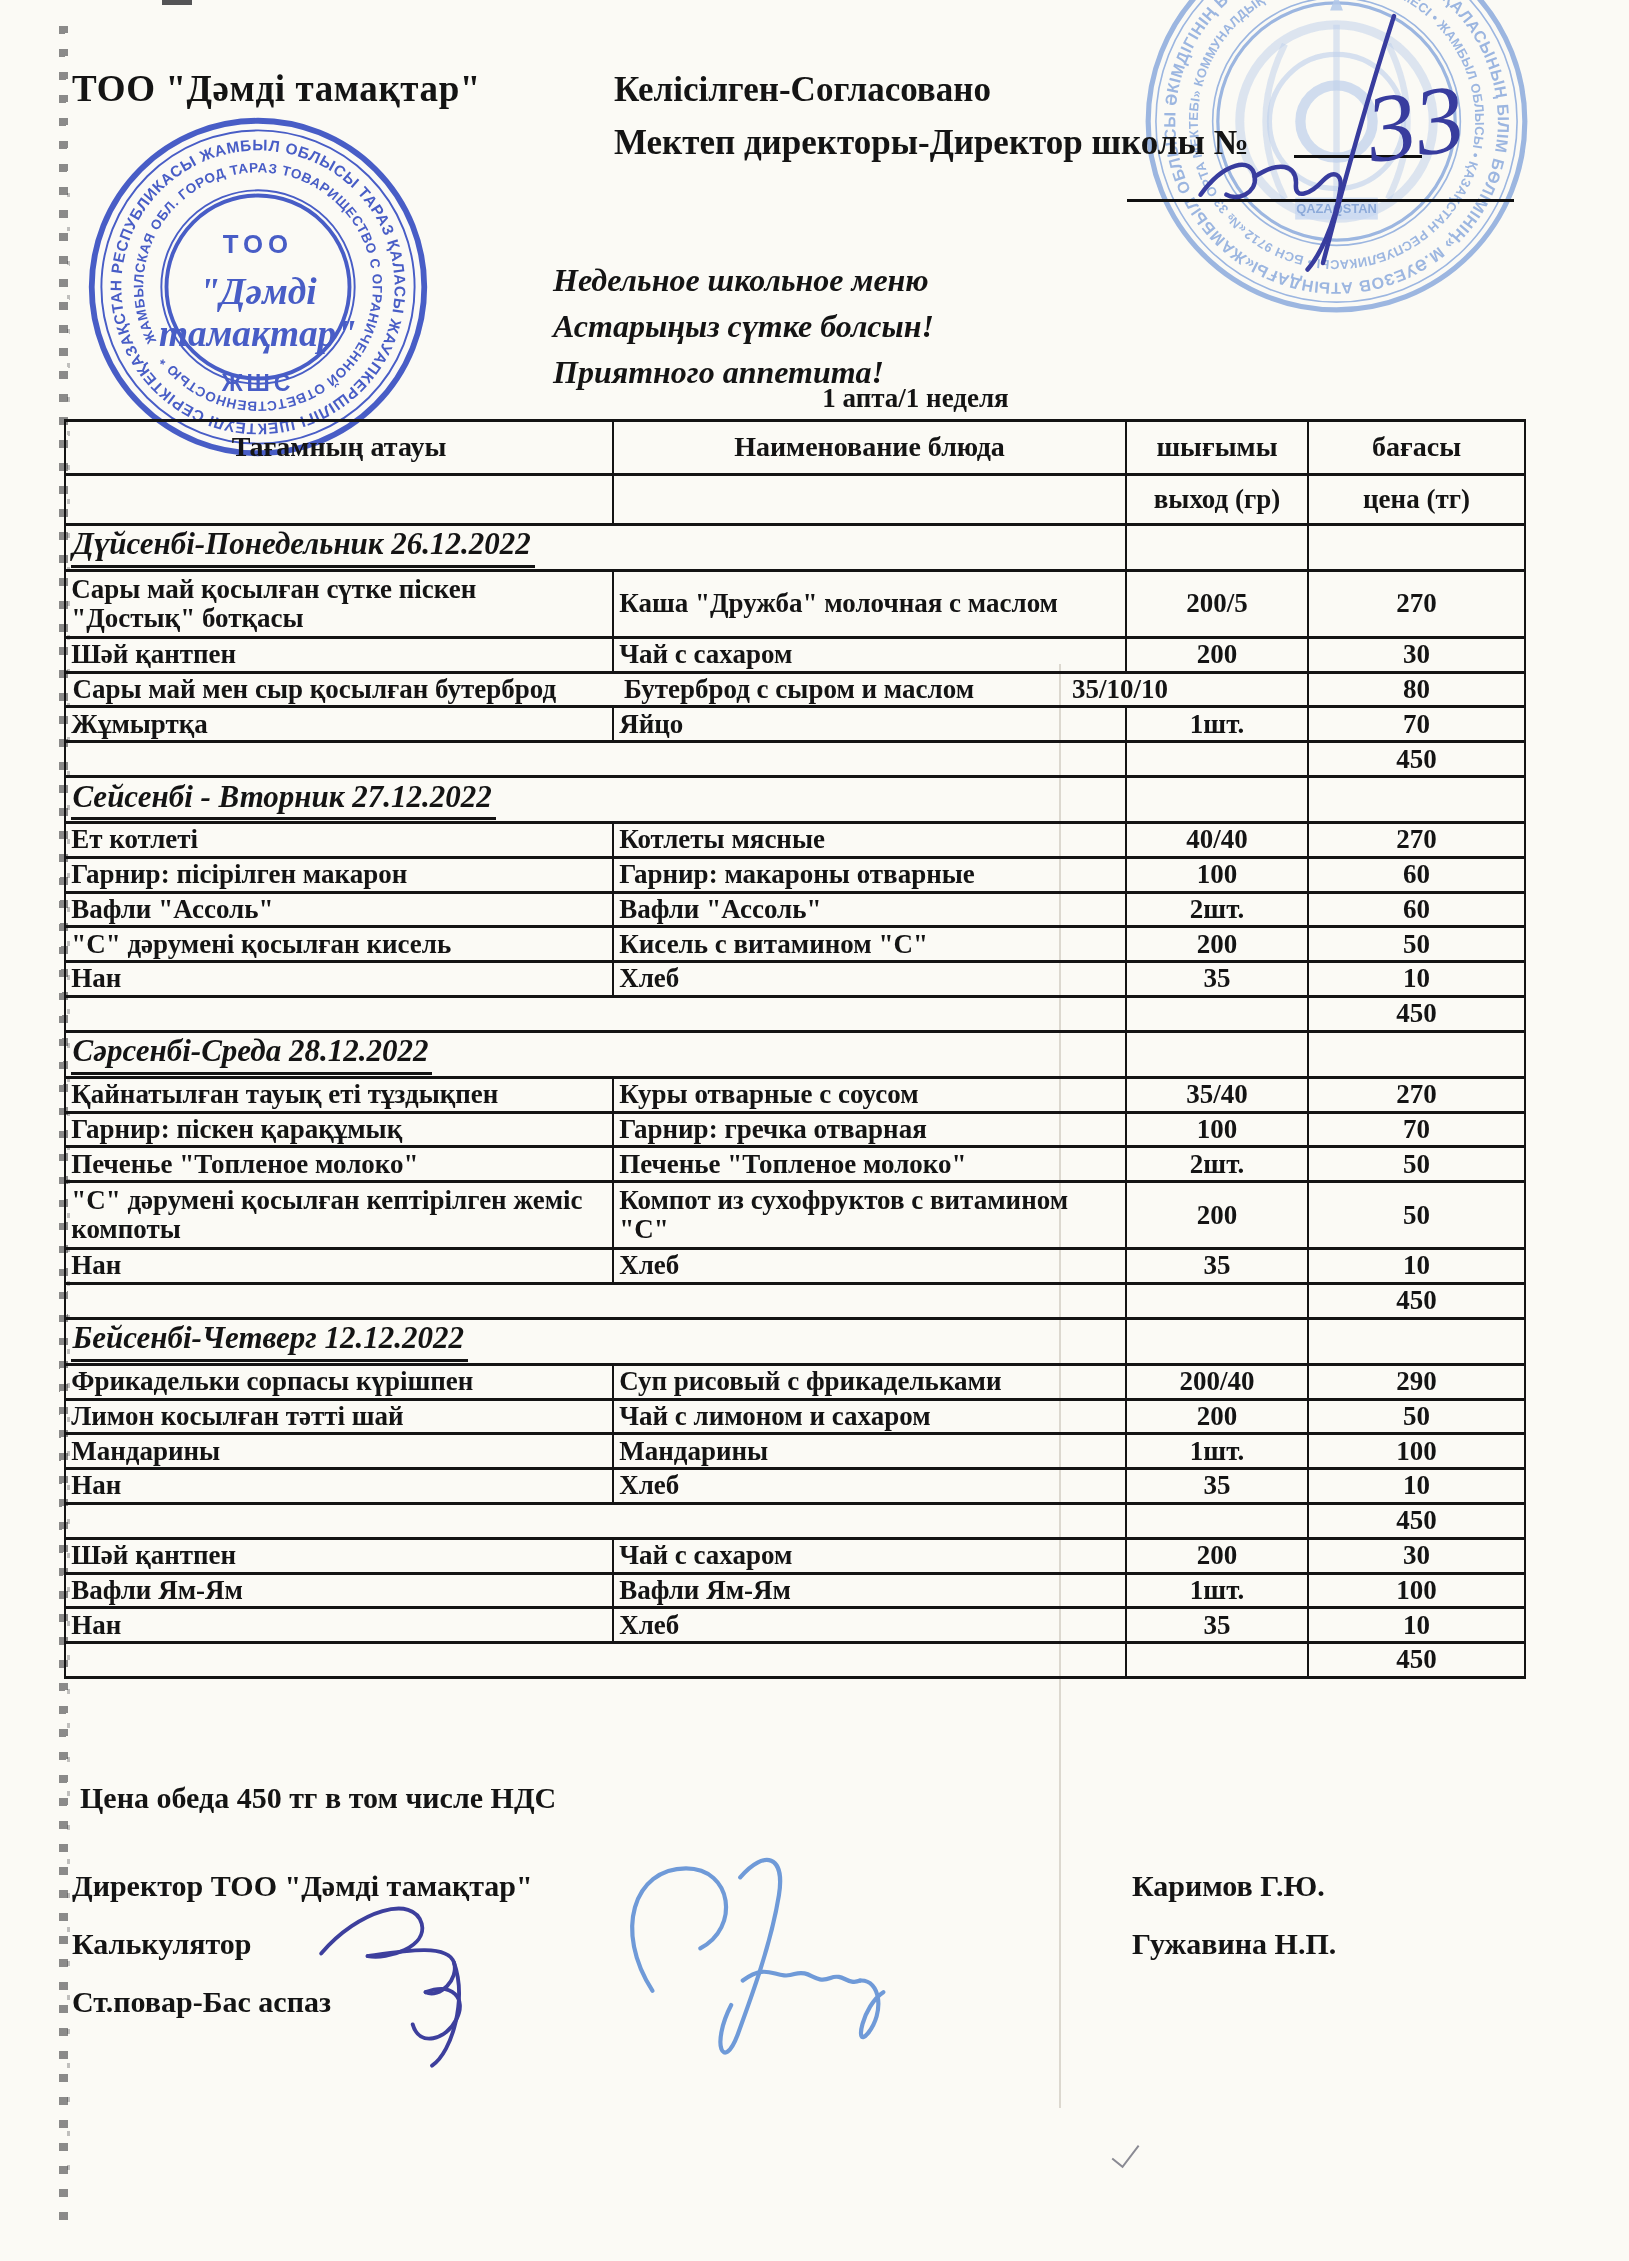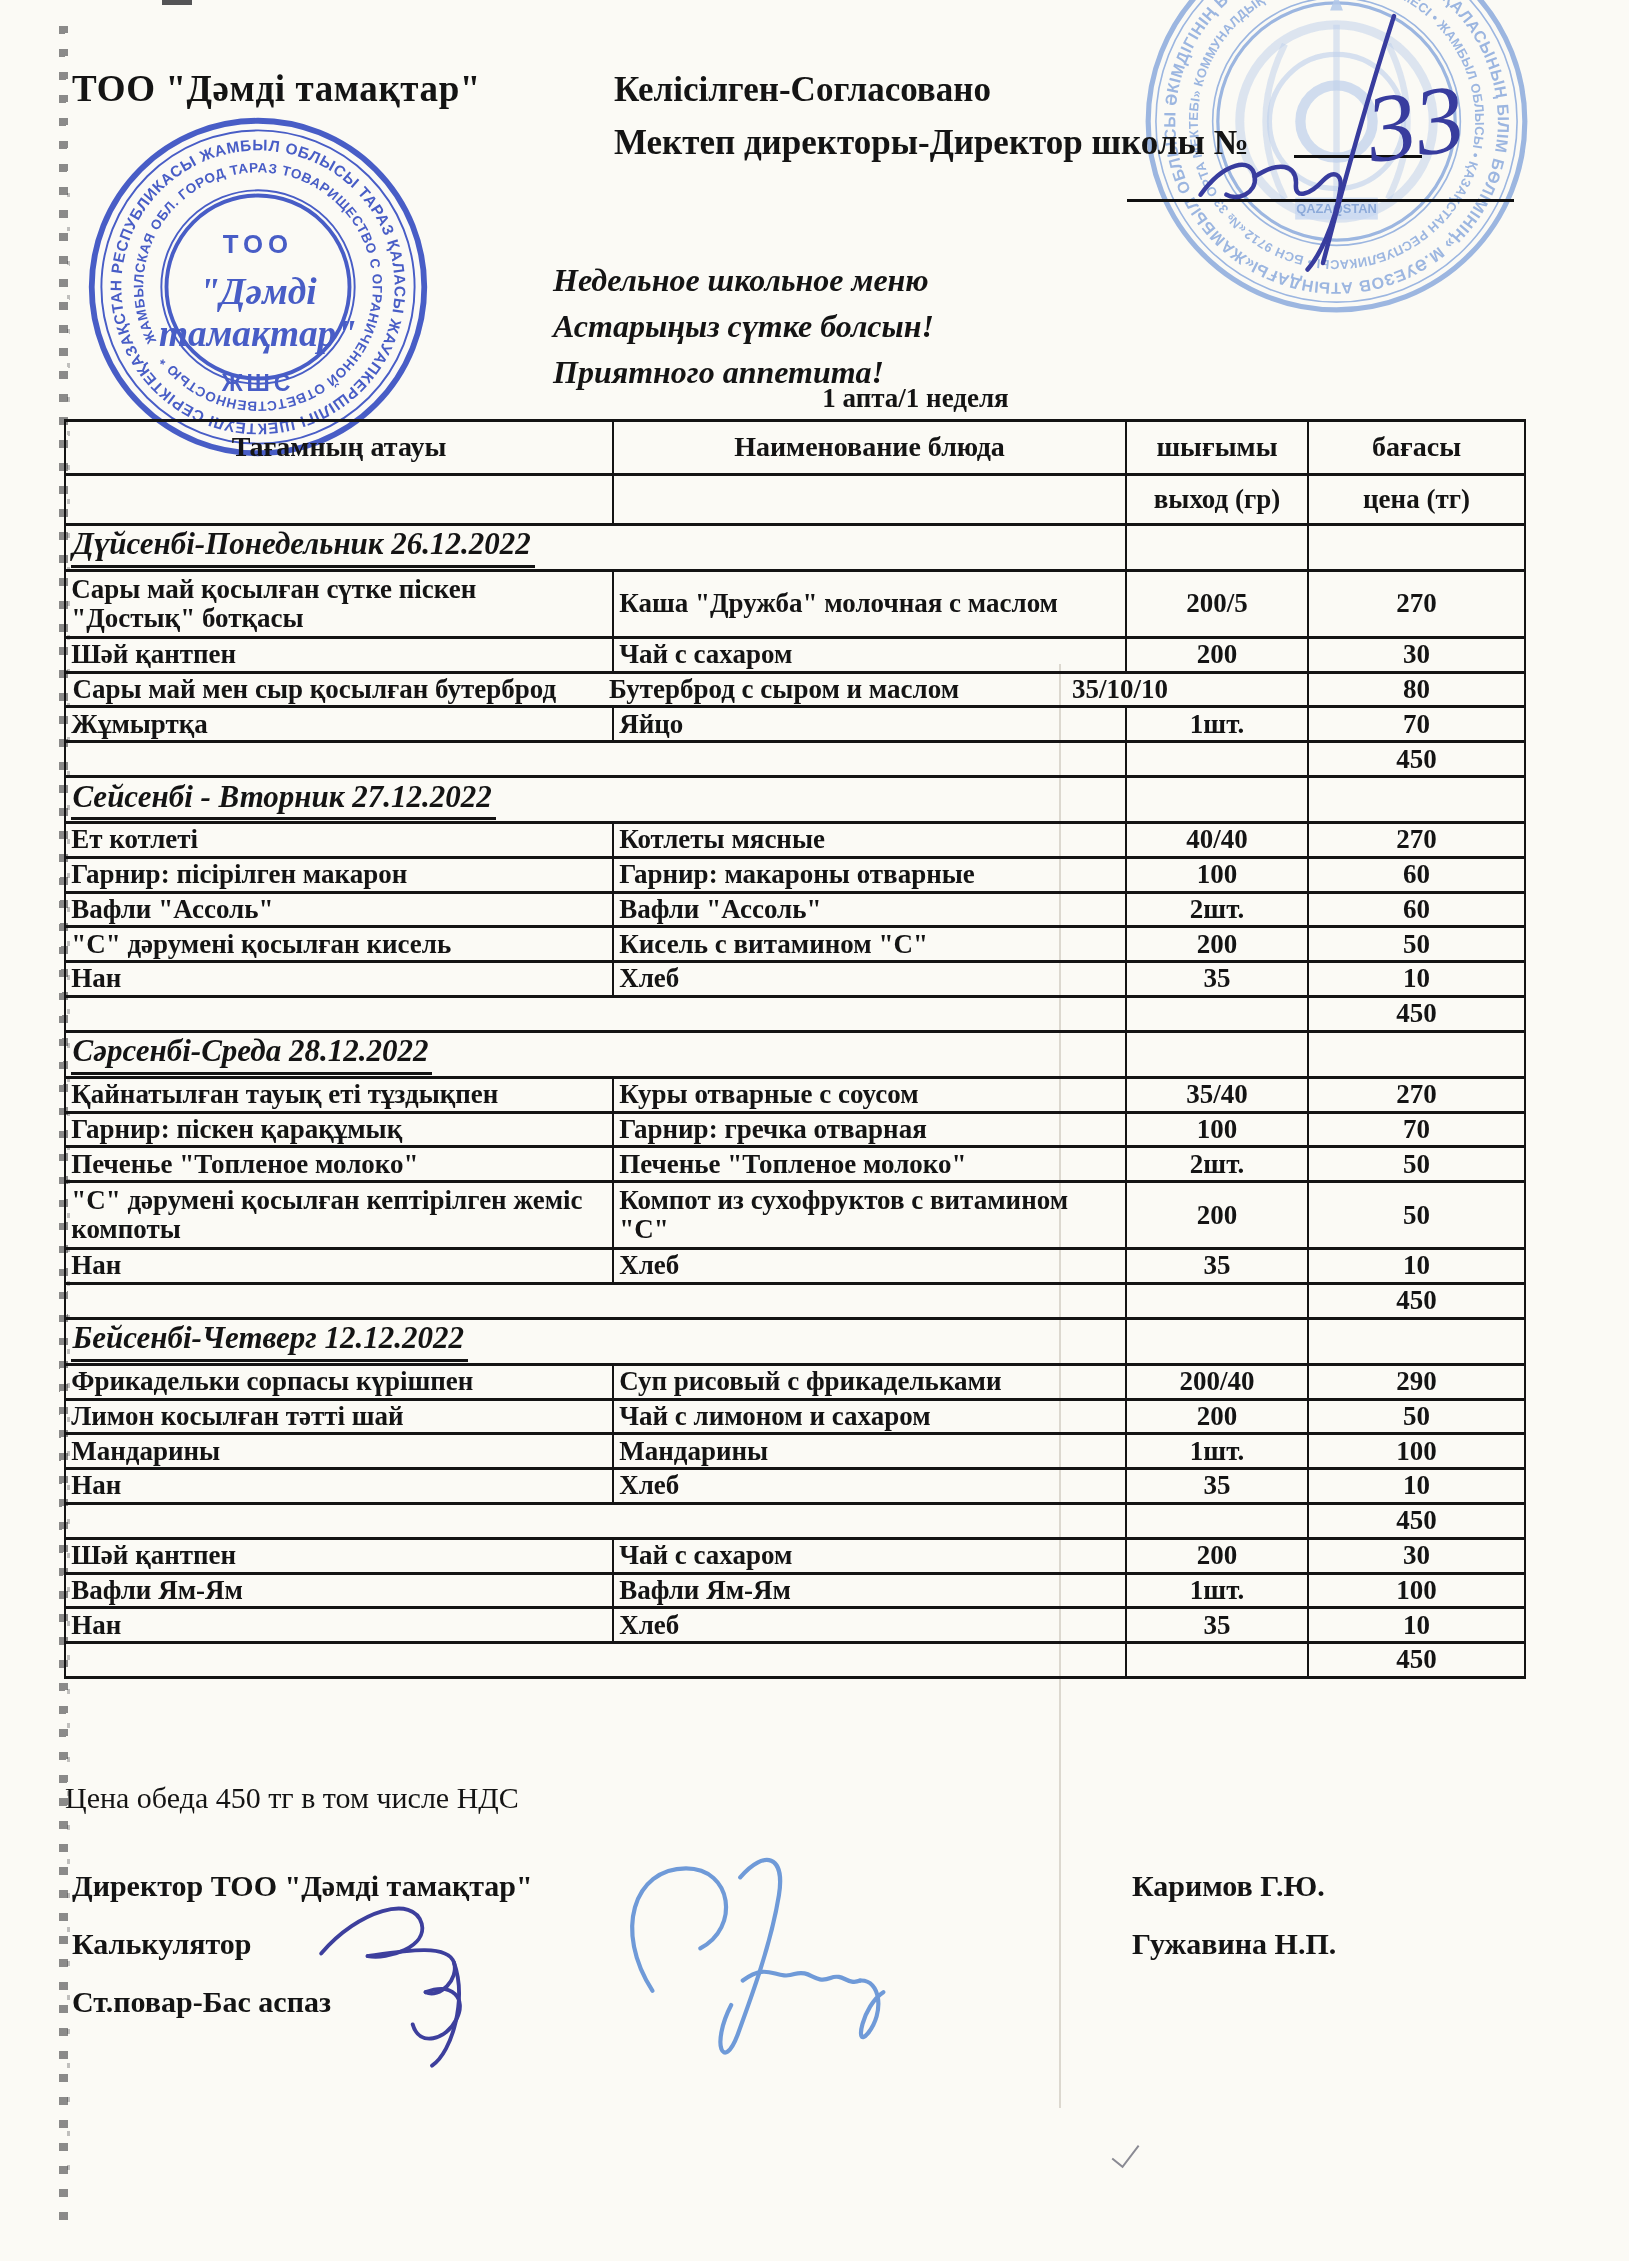--- a/index.html
+++ b/index.html
@@ -46,25 +46,25 @@
   tr.h1{height:54px;} tr.h2{height:50px;}
   tr.day{height:43px;} tr.item{height:34px;} tr.tall{height:67px;} tr.tot{height:35px;}
   td.c-kz,td.c-ru{text-align:left;}
   td.c-out,td.c-price{text-align:center;}
   tr.h1 td{text-align:center;font-size:28px;}
   tr.h2 td{text-align:center;font-size:27px;}
   .day-title{display:inline-block;font-style:italic;font-size:31px;font-weight:bold;
     border-bottom:3.9px solid #141414;padding:0 3.9px 3.9px 1.3px;}
   td.c-merged{position:relative;}
   td.c-merged .m-kz{position:absolute;left:6.4px;top:50%;transform:translateY(-50%);}
-  td.c-merged .m-ru{position:absolute;left:543px;top:50%;transform:translateY(-50%);}
+  td.c-merged .m-ru{position:absolute;left:558px;top:50%;transform:translateY(-50%);}
   td.c-merged .m-out{position:absolute;left:1006px;top:50%;transform:translateY(-50%);}
 
   
-  .note{position:absolute;left:65px;top:1781px;font-size:30px;font-weight:normal;}
+  .note{position:absolute;left:80px;top:1781px;font-size:30px;font-weight:bold;}
   .sig-role{position:absolute;left:72px;font-size:30px;font-weight:bold;}
   .sig-name{position:absolute;left:1132px;font-size:30px;font-weight:bold;}
   .r1{top:1869px;} .r2{top:1927px;} .r3{top:1985px;}
 </style>
 </head>
 <body>
 
 <div class="page">
 
   <div class="streak"></div>

